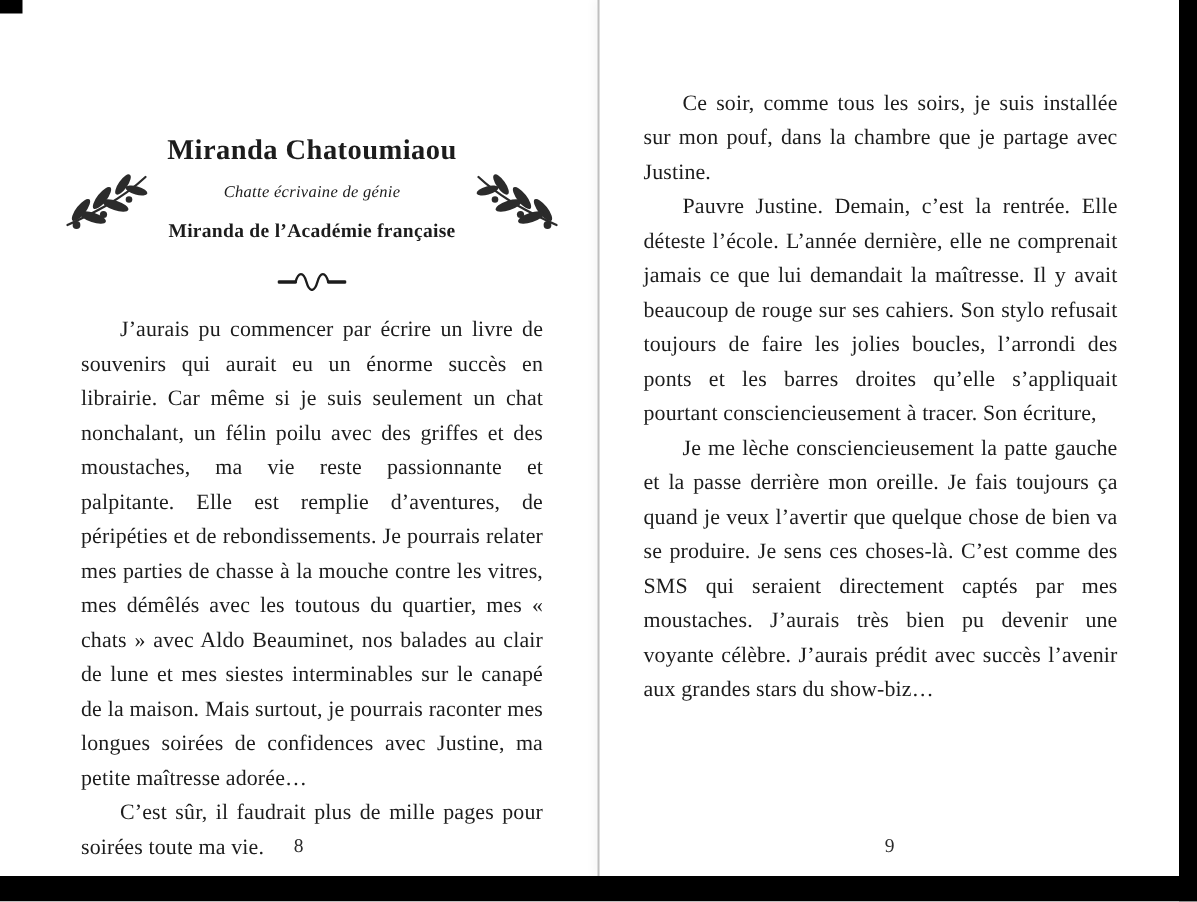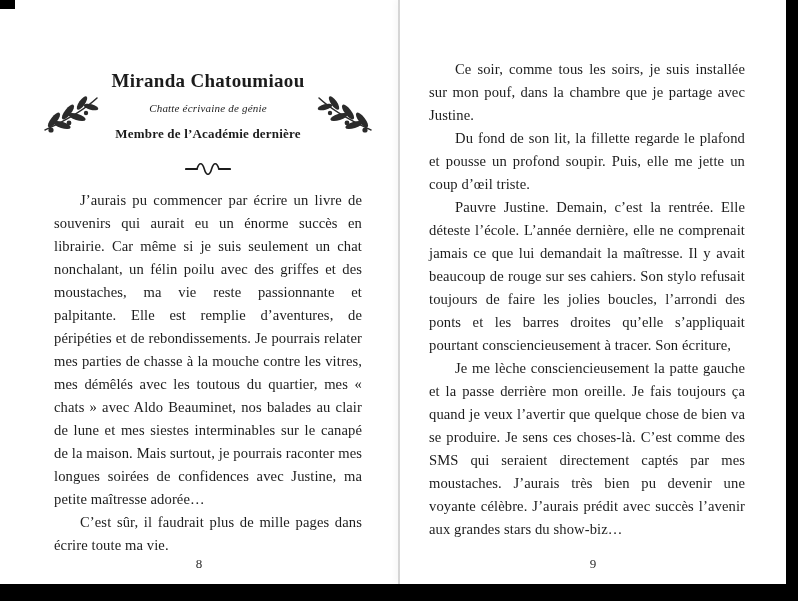--- a/index.html
+++ b/index.html
@@ -20,21 +20,21 @@
 
   .spread { position: absolute; left: 0; top: 0; width: 786px; height: 584px; background: #fff; }
 
   .gutter {
     position: absolute; left: 398px; top: 0; width: 2px; height: 584px;
     background: linear-gradient(to right, #ececec, #bfbfbf, #ececec);
     box-shadow: 0 0 7px rgba(0,0,0,0.12);
   }
 
   .page { position: absolute; top: 0; height: 584px; overflow: hidden; background: #fff; }
-  .page-left  { left: 0;   width: 398px; padding: 70px 36px 0 54px; }
+  .page-left  { left: 0;   width: 398px; padding: 90px 36px 0 54px; }
   .page-right { left: 400px; width: 386px; padding: 58px 41px 12px 29px; }
 
   
   .chapter-header { position: relative; text-align: center; }
   .author-title {
     font-size: 19px; font-weight: 700; letter-spacing: 0.3px; line-height: 1.15;
   }
   .author-subtitle {
     font-style: italic; font-size: 11px; margin-top: 10px; letter-spacing: 0.2px;
   }
@@ -79,21 +79,21 @@
             <ellipse cx="35" cy="27" rx="9" ry="3.2" transform="rotate(18 35 27)" fill="#2b2b2b"></ellipse>
             <ellipse cx="40" cy="13" rx="8" ry="3" transform="rotate(-55 40 13)" fill="#2b2b2b"></ellipse>
             <ellipse cx="49" cy="17" rx="7.5" ry="2.8" transform="rotate(15 49 17)" fill="#2b2b2b"></ellipse>
             <circle cx="9" cy="40" r="2.6" fill="#2b2b2b"></circle>
             <circle cx="27" cy="33" r="2.4" fill="#2b2b2b"></circle>
             <circle cx="44" cy="23" r="2.2" fill="#2b2b2b"></circle>
           </svg>
         </span>
         <h1 class="author-title">Miranda Chatoumiaou</h1>
         <p class="author-subtitle">Chatte écrivaine de génie</p>
-        <p class="author-affiliation">Membre de l’Académie dernière</p>
+        <p class="author-affiliation">Miranda de l’Académie française</p>
         <span class="branch branch-right">
           <svg width="58" height="46" viewBox="0 0 58 46" aria-hidden="true">
             <path d="M3 40 C 16 34, 38 24, 55 8" fill="none" stroke="#2b2b2b" stroke-width="1.5" stroke-linecap="round"></path>
             <ellipse cx="12" cy="30" rx="9" ry="3.2" transform="rotate(-52 12 30)" fill="#2b2b2b"></ellipse>
             <ellipse cx="20" cy="35" rx="9" ry="3.2" transform="rotate(18 20 35)" fill="#2b2b2b"></ellipse>
             <ellipse cx="26" cy="22" rx="9" ry="3.2" transform="rotate(-52 26 22)" fill="#2b2b2b"></ellipse>
             <ellipse cx="35" cy="27" rx="9" ry="3.2" transform="rotate(18 35 27)" fill="#2b2b2b"></ellipse>
             <ellipse cx="40" cy="13" rx="8" ry="3" transform="rotate(-55 40 13)" fill="#2b2b2b"></ellipse>
             <ellipse cx="49" cy="17" rx="7.5" ry="2.8" transform="rotate(15 49 17)" fill="#2b2b2b"></ellipse>
             <circle cx="9" cy="40" r="2.6" fill="#2b2b2b"></circle>
@@ -106,32 +106,31 @@
       <div class="ornament">
         <svg width="46" height="13" viewBox="0 0 46 13" aria-hidden="true">
           <path d="M1 7 H12" stroke="#1c1c1c" stroke-width="2.2" stroke-linecap="round"></path>
           <path d="M12 7 c 2 -7 5.3 -7 7.3 0 c 2 7 5.3 7 7.3 0 c 2 -7 5.3 -7 7.3 0" fill="none" stroke="#1c1c1c" stroke-width="1.6"></path>
           <path d="M34 7 H45" stroke="#1c1c1c" stroke-width="2.2" stroke-linecap="round"></path>
         </svg>
       </div>
 
       <div class="body-text">
         <p>J’aurais pu commencer par écrire un livre de souvenirs qui aurait eu un énorme succès en librairie. Car même si je suis seulement un chat nonchalant, un félin poilu avec des griffes et des moustaches, ma vie reste passionnante et palpitante. Elle est remplie d’aventures, de péripéties et de rebondissements. Je pourrais relater mes parties de chasse à la mouche contre les vitres, mes démêlés avec les toutous du quartier, mes « chats » avec Aldo Beauminet, nos balades au clair de lune et mes siestes interminables sur le canapé de la maison. Mais surtout, je pourrais raconter mes longues soirées de confidences avec Justine, ma petite maîtresse adorée…</p>
-        <p>C’est sûr, il faudrait plus de mille pages dans écrire toute ma vie.</p>
+        <p>C’est sûr, il faudrait plus de mille pages pour soirées toute ma vie.</p>
       </div>
 
       <div class="folio">8</div>
     </section>
 
     <div class="gutter"></div>
 
     <section class="page page-right">
       <div class="body-text">
         <p>Ce soir, comme tous les soirs, je suis installée sur mon pouf, dans la chambre que je partage avec Justine.</p>
-        <p>Du fond de son lit, la fillette regarde le plafond et pousse un profond soupir. Puis, elle me jette un coup d’œil triste.</p>
         <p>Pauvre Justine. Demain, c’est la rentrée. Elle déteste l’école. L’année dernière, elle ne comprenait jamais ce que lui demandait la maîtresse. Il y avait beaucoup de rouge sur ses cahiers. Son stylo refusait toujours de faire les jolies boucles, l’arrondi des ponts et les barres droites qu’elle s’appliquait pourtant consciencieusement à tracer. Son écriture,</p>
         <p>Je me lèche consciencieusement la patte gauche et la passe derrière mon oreille. Je fais toujours ça quand je veux l’avertir que quelque chose de bien va se produire. Je sens ces choses-là. C’est comme des SMS qui seraient directement captés par mes moustaches. J’aurais très bien pu devenir une voyante célèbre. J’aurais prédit avec succès l’avenir aux grandes stars du show-biz…</p>
       </div>
 
       <div class="folio">9</div>
     </section>
   </div>
 
   <div class="edge edge-right"></div>
   <div class="edge edge-bottom"></div>

